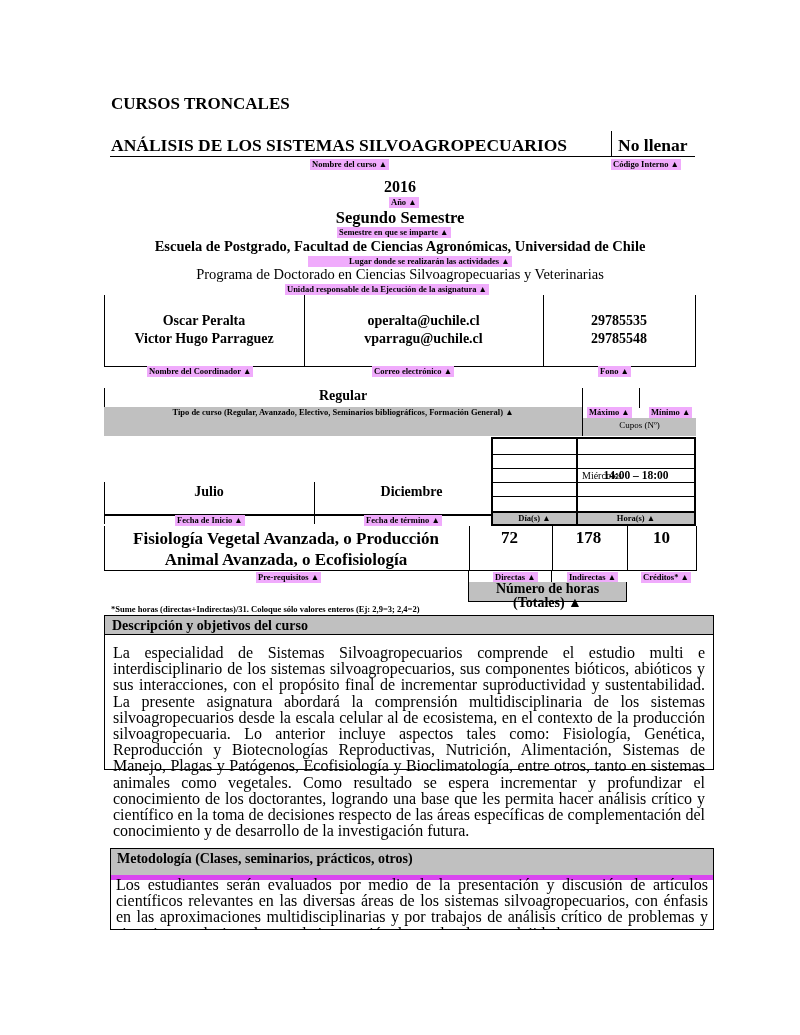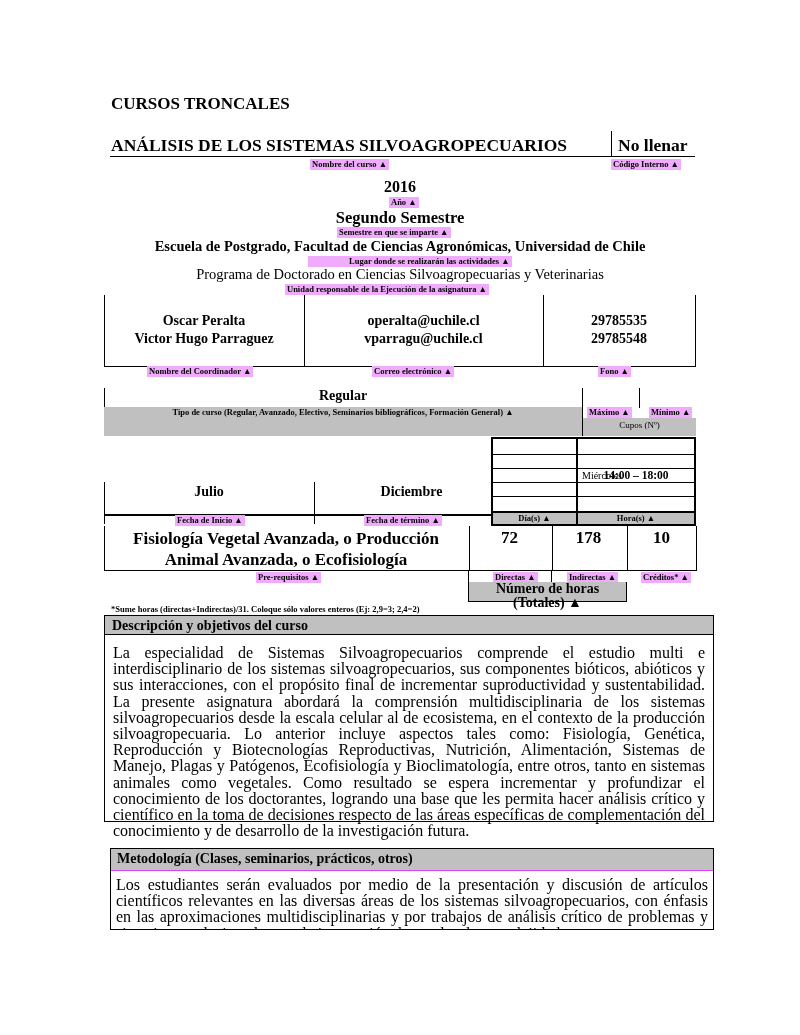--- a/index.html
+++ b/index.html
@@ -105,21 +105,21 @@
 <div class="lbl" style="left:256px;top:572px;">Pre-requisitos ▲</div>
 <div class="vline" style="left:468px;top:571px;height:31px;"></div>
 <div class="vline" style="left:551px;top:571px;height:11px;"></div>
 <div class="lbl" style="left:493px;top:572px;">Directas ▲</div>
 <div class="lbl" style="left:567px;top:572px;">Indirectas ▲</div>
 <div class="lbl" style="left:641px;top:572px;">Créditos* ▲</div>
 <div class="abs gray b ctr" style="left:469px;top:582px;width:157px;height:19px;font-size:14px;line-height:14px;border-right:1px solid #000;border-bottom:1px solid #000;">Número de horas (Totales) ▲</div>
 
 <div class="abs" style="left:111px;top:604px;font-size:8.5px;font-weight:bold;white-space:nowrap;">*Sume horas (directas+Indirectas)/31. Coloque sólo valores enteros (Ej: 2,9=3; 2,4=2)</div>
 
-<div class="abs" style="left:104px;top:615px;width:610px;height:207px;border:1px solid #000;box-sizing:border-box;">
+<div class="abs" style="left:104px;top:615px;width:610px;height:155px;border:1px solid #000;box-sizing:border-box;">
   <div class="abs gray b" style="left:0;top:0;width:608px;height:19px;border-bottom:1px solid #000;font-size:14px;line-height:19px;padding-left:7px;box-sizing:border-box;">Descripción y objetivos del curso</div>
   <div class="para" style="left:8px;top:29px;width:592px;">La especialidad de Sistemas Silvoagropecuarios comprende el estudio multi e interdisciplinario de los sistemas silvoagropecuarios, sus componentes bióticos, abióticos y sus interacciones, con el propósito final de incrementar suproductividad y sustentabilidad. La presente asignatura abordará la comprensión multidisciplinaria de los sistemas silvoagropecuarios desde la escala celular al de ecosistema, en el contexto de la producción silvoagropecuaria. Lo anterior incluye aspectos  tales como: Fisiología, Genética, Reproducción y Biotecnologías Reproductivas, Nutrición, Alimentación, Sistemas de Manejo, Plagas y Patógenos, Ecofisiología y Bioclimatología, entre otros, tanto en sistemas animales como vegetales. Como resultado se espera incrementar y profundizar el conocimiento de los doctorantes, logrando una base que les permita hacer análisis crítico y científico en la toma de decisiones respecto de las áreas específicas de complementación del conocimiento y de desarrollo de la investigación futura.</div>
 </div>
 
 <div class="abs" style="left:110px;top:848px;width:604px;height:82px;border:1px solid #000;box-sizing:border-box;overflow:hidden;">
-  <div class="abs gray b" style="left:0;top:0;width:602px;height:22px;border-bottom:1px solid #d946ef;font-size:14px;line-height:19px;padding-left:6px;box-sizing:border-box;">Metodología (Clases, seminarios, prácticos, otros)</div>
+  <div class="abs gray b" style="left:0;top:0;width:602px;height:31px;border-bottom:5px solid #d946ef;font-size:14px;line-height:19px;padding-left:6px;box-sizing:border-box;">Metodología (Clases, seminarios, prácticos, otros)</div>
   <div class="para" style="left:5px;top:28px;width:592px;">Los estudiantes serán evaluados por medio de la presentación y discusión de artículos científicos relevantes en las diversas áreas de los sistemas silvoagropecuarios, con énfasis en las aproximaciones multidisciplinarias y por trabajos de análisis crítico de problemas y situaciones relacionadas con la integración de escalas de complejidad</div>
 </div>
 
 </body></html>

